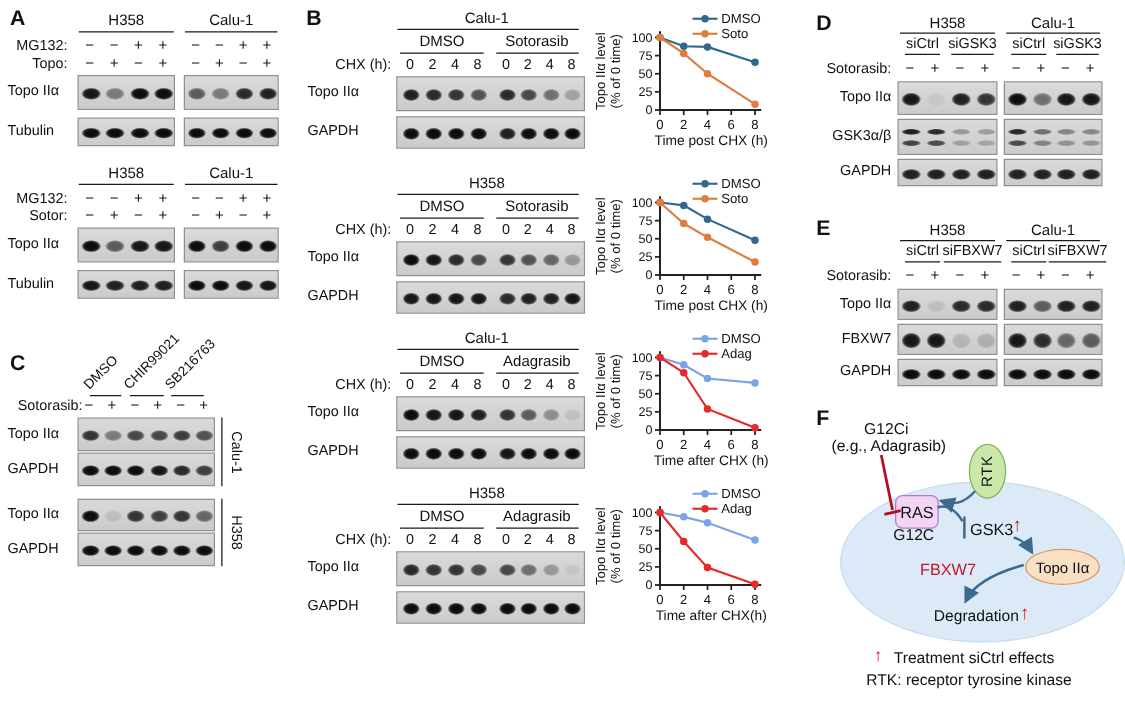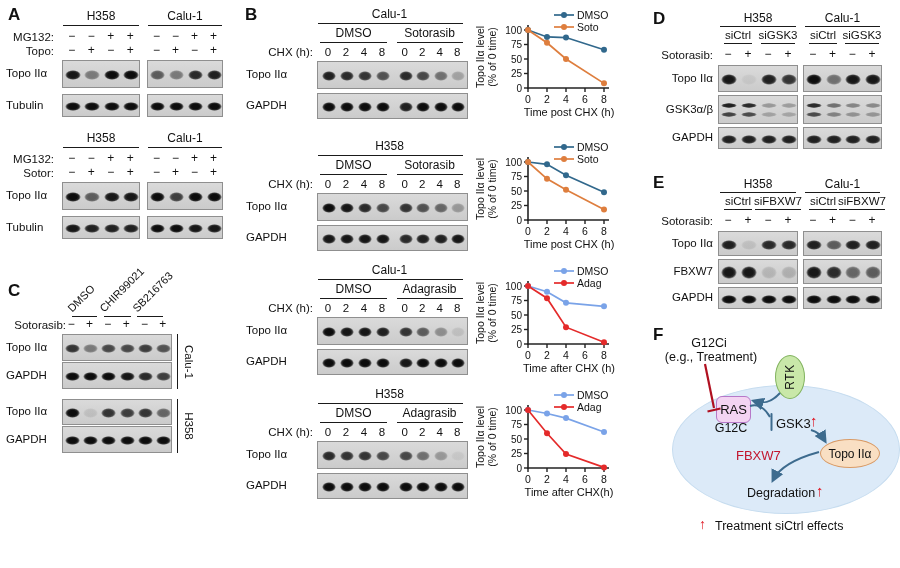--- a/index.html
+++ b/index.html
@@ -651,21 +651,21 @@
       <div class="blot" style="left: 803px; top: 287px; width: 79px; height: 22px;">
         <div class="band" style="left: 1.7775px; top: 6.5px; width: 16.195px; height: 9px; opacity: 1;"></div>
         <div class="band" style="left: 21.5275px; top: 6.5px; width: 16.195px; height: 9px; opacity: 1;"></div>
         <div class="band" style="left: 41.2775px; top: 6.5px; width: 16.195px; height: 9px; opacity: 1;"></div>
         <div class="band" style="left: 61.0275px; top: 6.5px; width: 16.195px; height: 9px; opacity: 1;"></div>
       </div>
     </div>
 
   <div class="layer" id="panelF">
     <div class="ftext tc" style="left:674px;top:336px;width:70px">G12Ci</div>
-    <div class="ftext tc" style="left:656px;top:350px;width:110px">(e.g., Treatment)</div>
+    <div class="ftext tc" style="left:656px;top:350px;width:110px">(e.g., Adagrasib)</div>
 
     <div class="cell-ellipse" style="left:672px;top:385px;width:226px;height:127px"></div>
 
     <div class="rtk" style="left:775px;top:355px;width:28px;height:42px">
       <span>RTK</span>
     </div>
     <div class="ras" style="left:716px;top:396px;width:33px;height:25px">
       <span>RAS</span>
     </div>
     <div class="ftext tc" style="left:707px;top:421px;width:48px">G12C</div>
@@ -688,14 +688,15 @@
       <path d="M120,76 C129,73 136,80 140,87" fill="none" stroke="#3D6B8E" stroke-width="2"></path>
       <line x1="141.5" y1="84" x2="141.5" y2="100" stroke="#3D6B8E" stroke-width="2" stroke-linecap="round"></line>
       <path d="M181,100 C188,102 192,106 195,111" fill="none" stroke="#3D6B8E" stroke-width="2" marker-end="url(#ah)"></path>
       <path d="M189,122 C160,130 148,140 143,150" fill="none" stroke="#3D6B8E" stroke-width="2" marker-end="url(#ah)"></path>
       <line x1="75" y1="34" x2="84" y2="78" stroke="#B01020" stroke-width="2.2"></line>
       <line x1="77.5" y1="81.5" x2="90.5" y2="78.5" stroke="#B01020" stroke-width="2.2"></line>
     </svg>
 
     <div class="uparrow" style="left:699px;top:517px;font-size:14px">↑</div>
     <div class="ftext" style="left:715px;top:519px">Treatment siCtrl effects</div>
+    <div class="ftext" style="left:693px;top:537px">RTK: receptor tyrosine kinase</div>
   </div>
 </div>
 
 </body></html>

